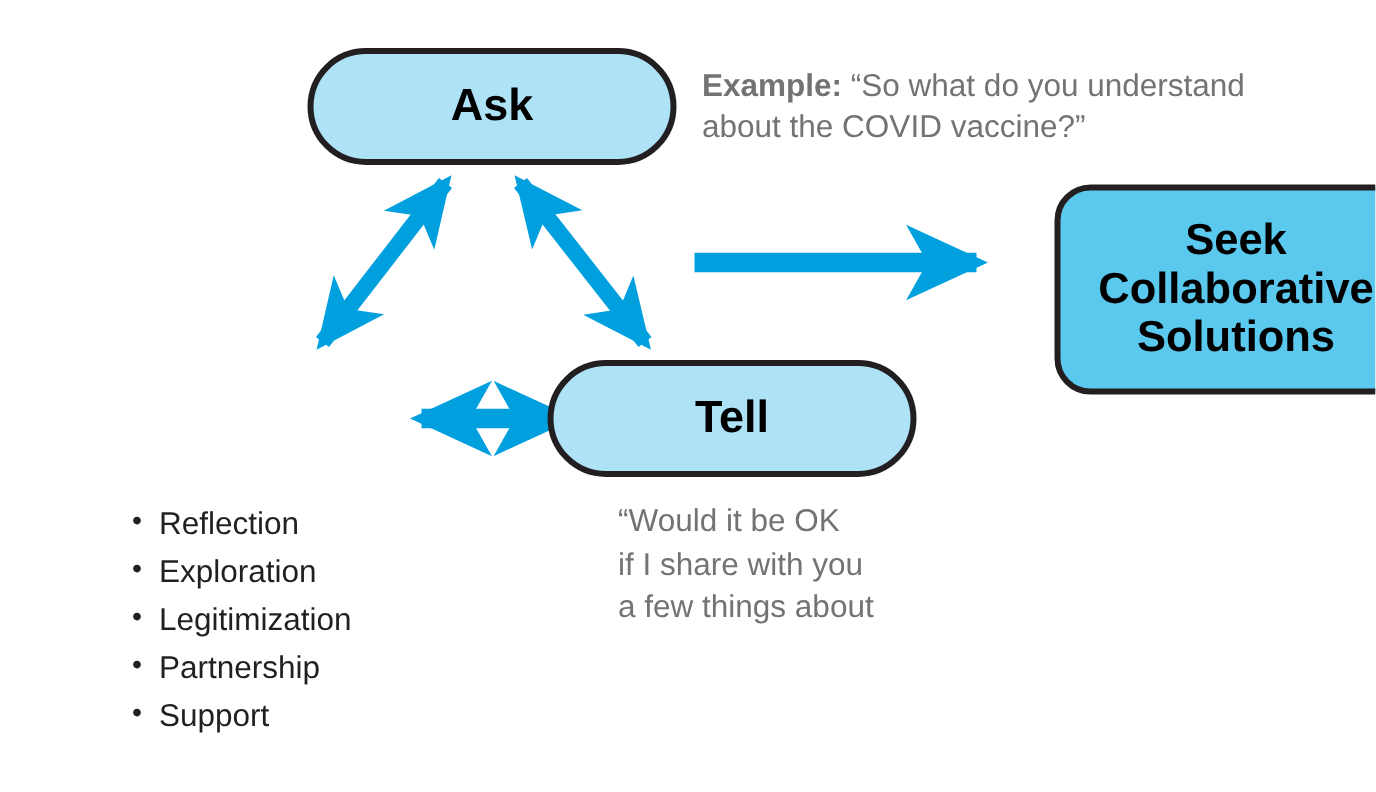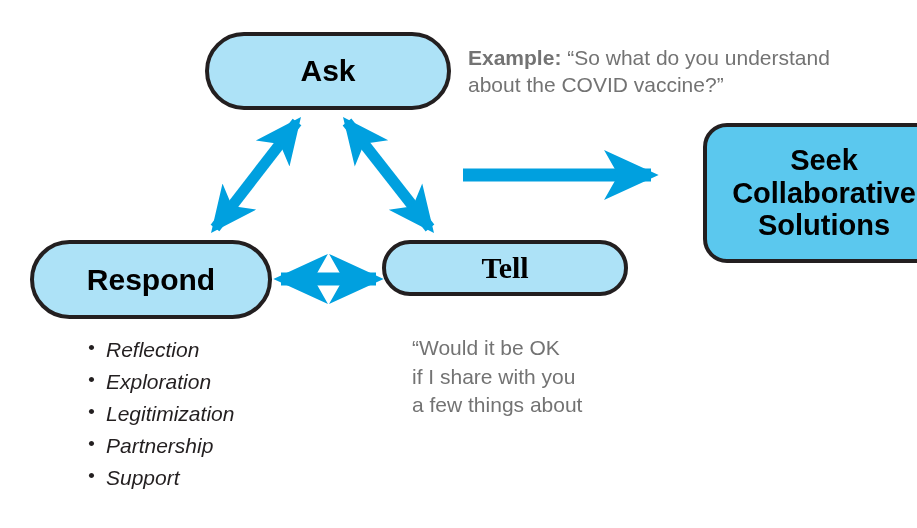--- a/index.html
+++ b/index.html
@@ -45,24 +45,23 @@
     left: 205px; top: 32px;
     width: 246px; height: 78px;
     font-size: 30px;
   }
   #node-respond {
     left: 30px; top: 240px;
     width: 242px; height: 79px;
     font-size: 30px;
   }
   #node-tell {
-    left: 382px; top: 240px;
-    width: 246px; height: 56px;
+    left: 365px; top: 240px;
+    width: 246px; height: 78px;
     font-size: 30px;
-    font-family: Liberation Serif, serif;
   }
   #node-seek {
     left: 655px; top: 123px;
     width: 242px; height: 140px;
     background: #5bc8ee;
     font-size: 29px;
     line-height: 1.12;
     flex-direction: column;
     padding: 0 6px;
   }
@@ -93,21 +92,20 @@
     width: 260px;
     margin: 0;
     padding: 0;
     list-style: none;
     font-size: 21px;
   }
   #respond-list li {
     position: relative;
     padding-left: 22px;
     line-height: 1.52;
-    font-style: italic;
   }
   #respond-list li::before {
     content: "\2022";
     position: absolute;
     left: 4px;
     top: 0;
     font-size: 19px;
   }
 </style>
 </head>
@@ -136,23 +134,20 @@
 
     <g>
       <line x1="463" y1="175" x2="651" y2="175" stroke="#00a0df" stroke-width="13" marker-end="url(#ah)"></line>
     </g>
   </svg>
 
   <div class="node node-stadium" id="node-ask">
     <span>Ask</span>
   </div>
 
-  <div class="node node-stadium" id="node-respond">
-    <span>Respond</span>
-  </div>
 
   <div class="node node-stadium" id="node-tell">
     <span>Tell</span>
   </div>
 
   <div class="node node-rect" id="node-seek">
     <span class="seek-line">Seek</span>
     <span class="seek-line">Collaborative</span>
     <span class="seek-line">Solutions</span>
   </div>

